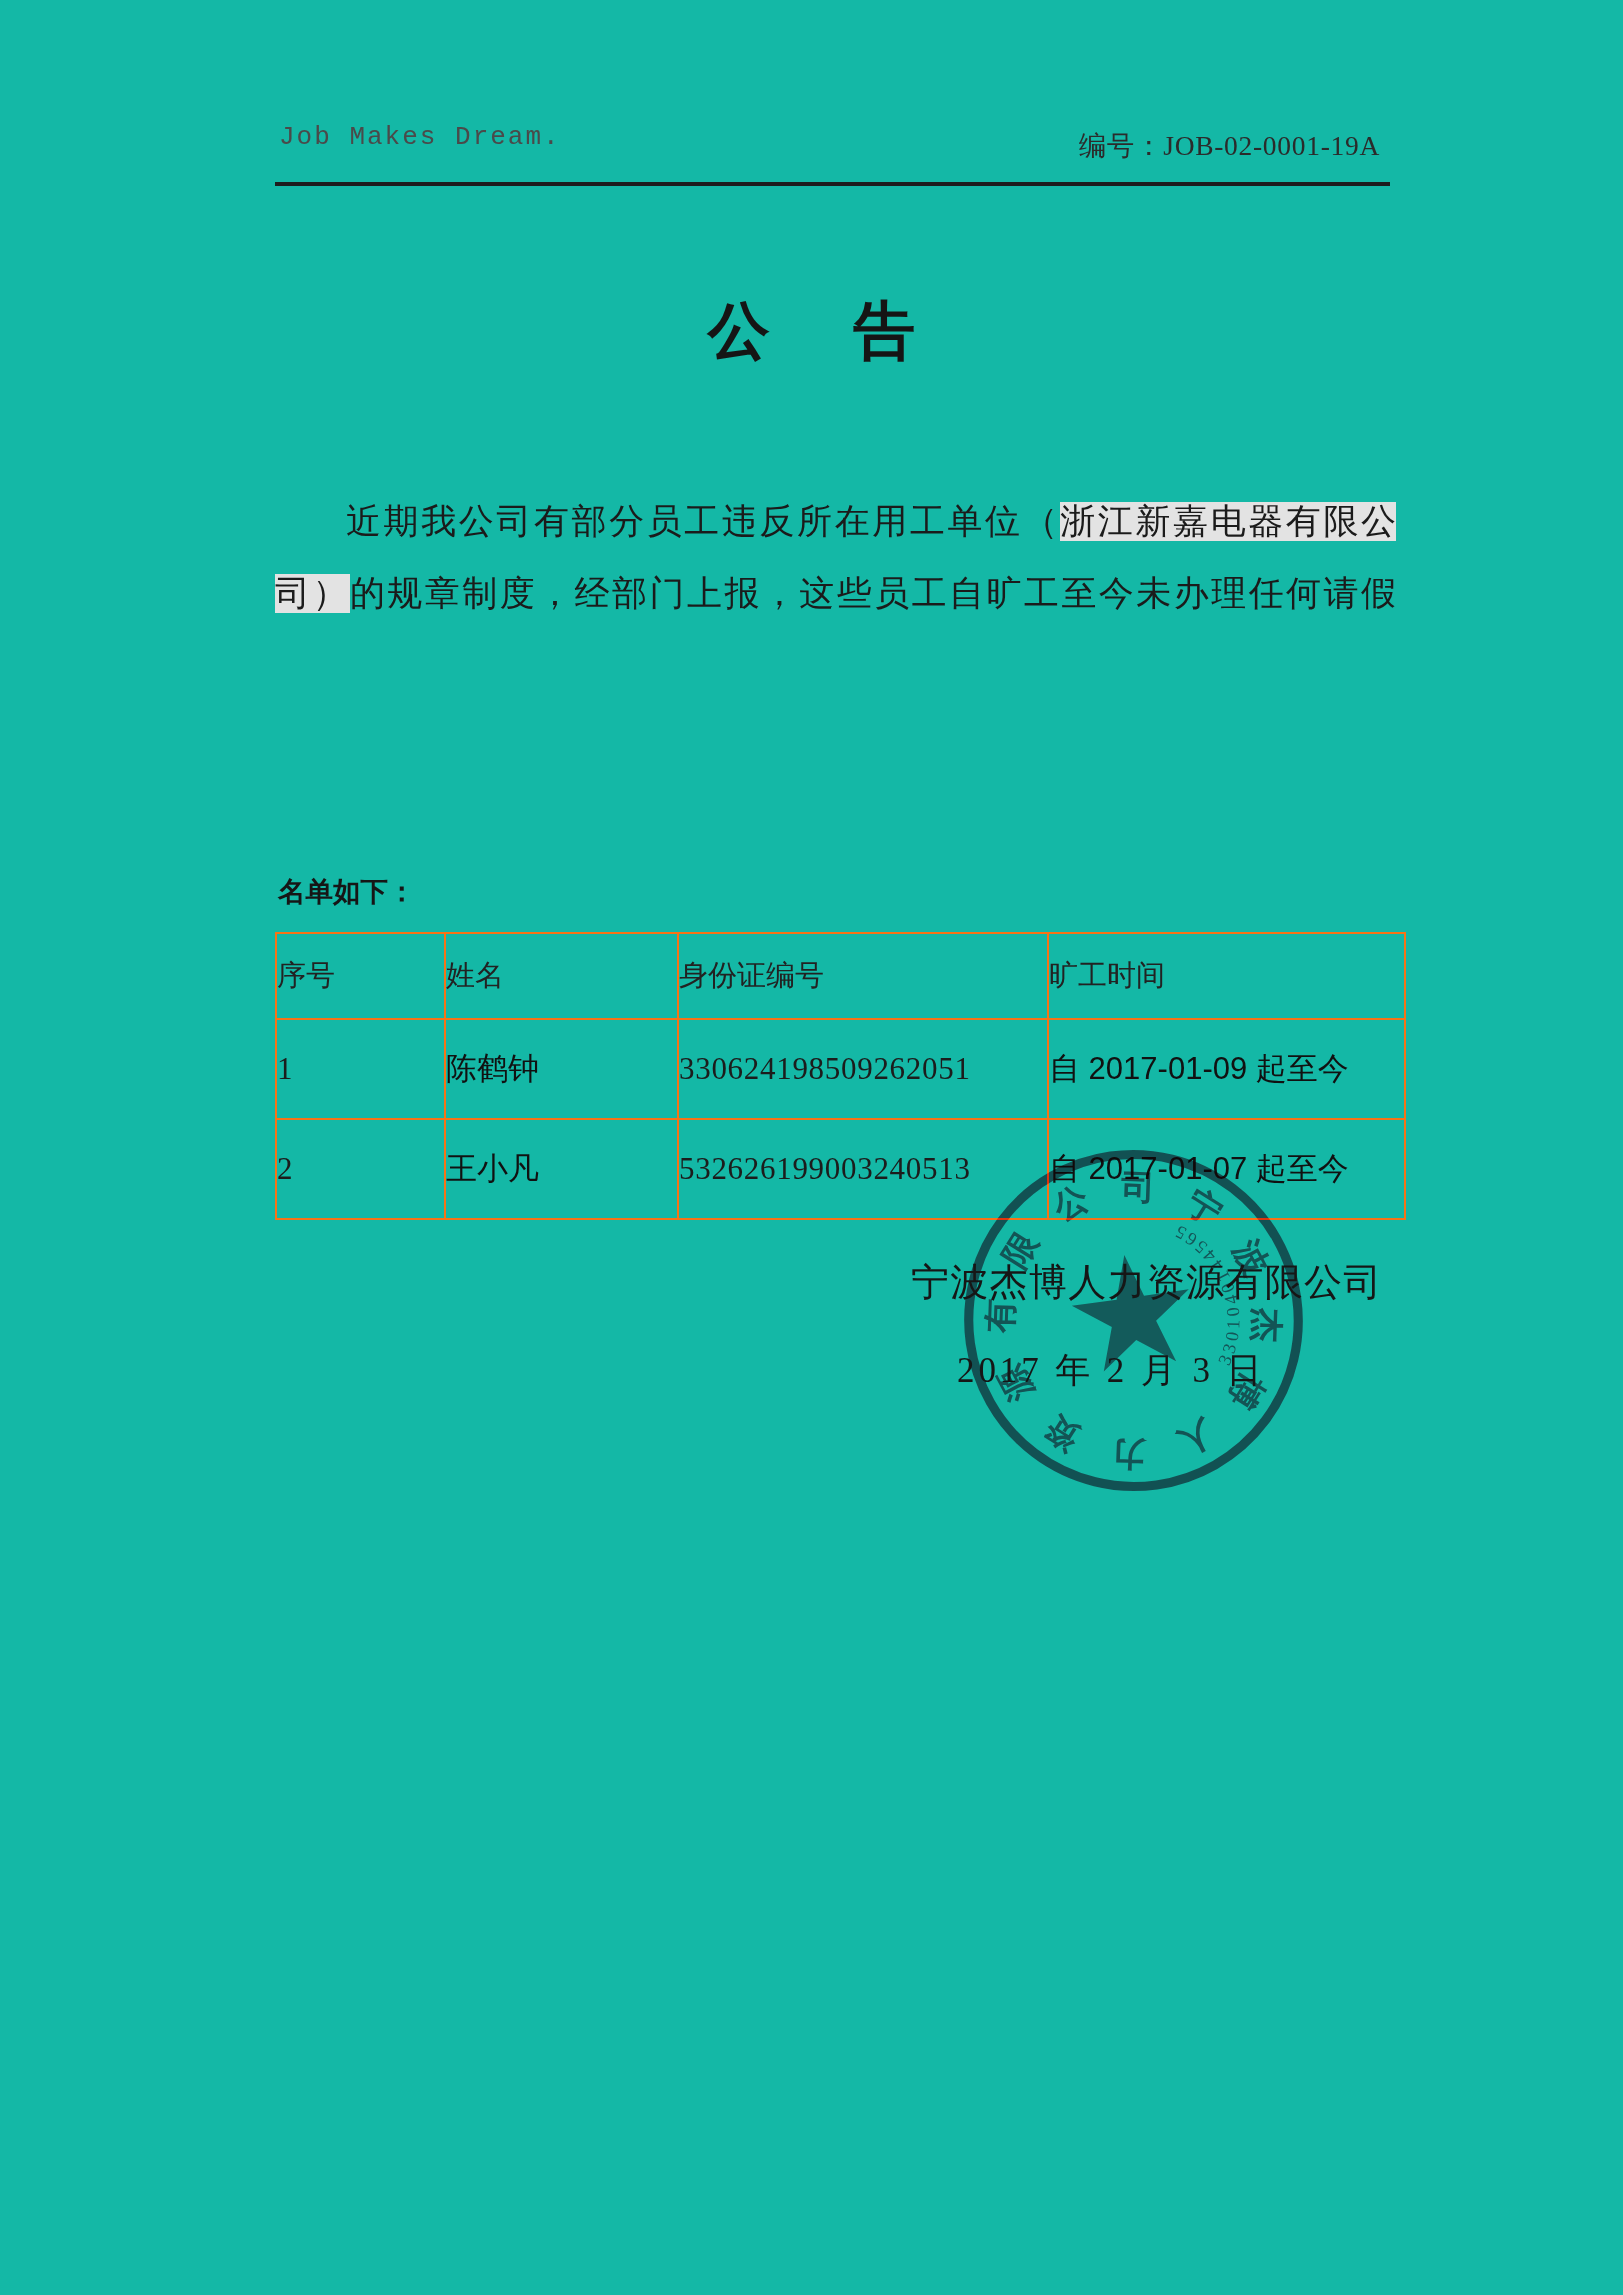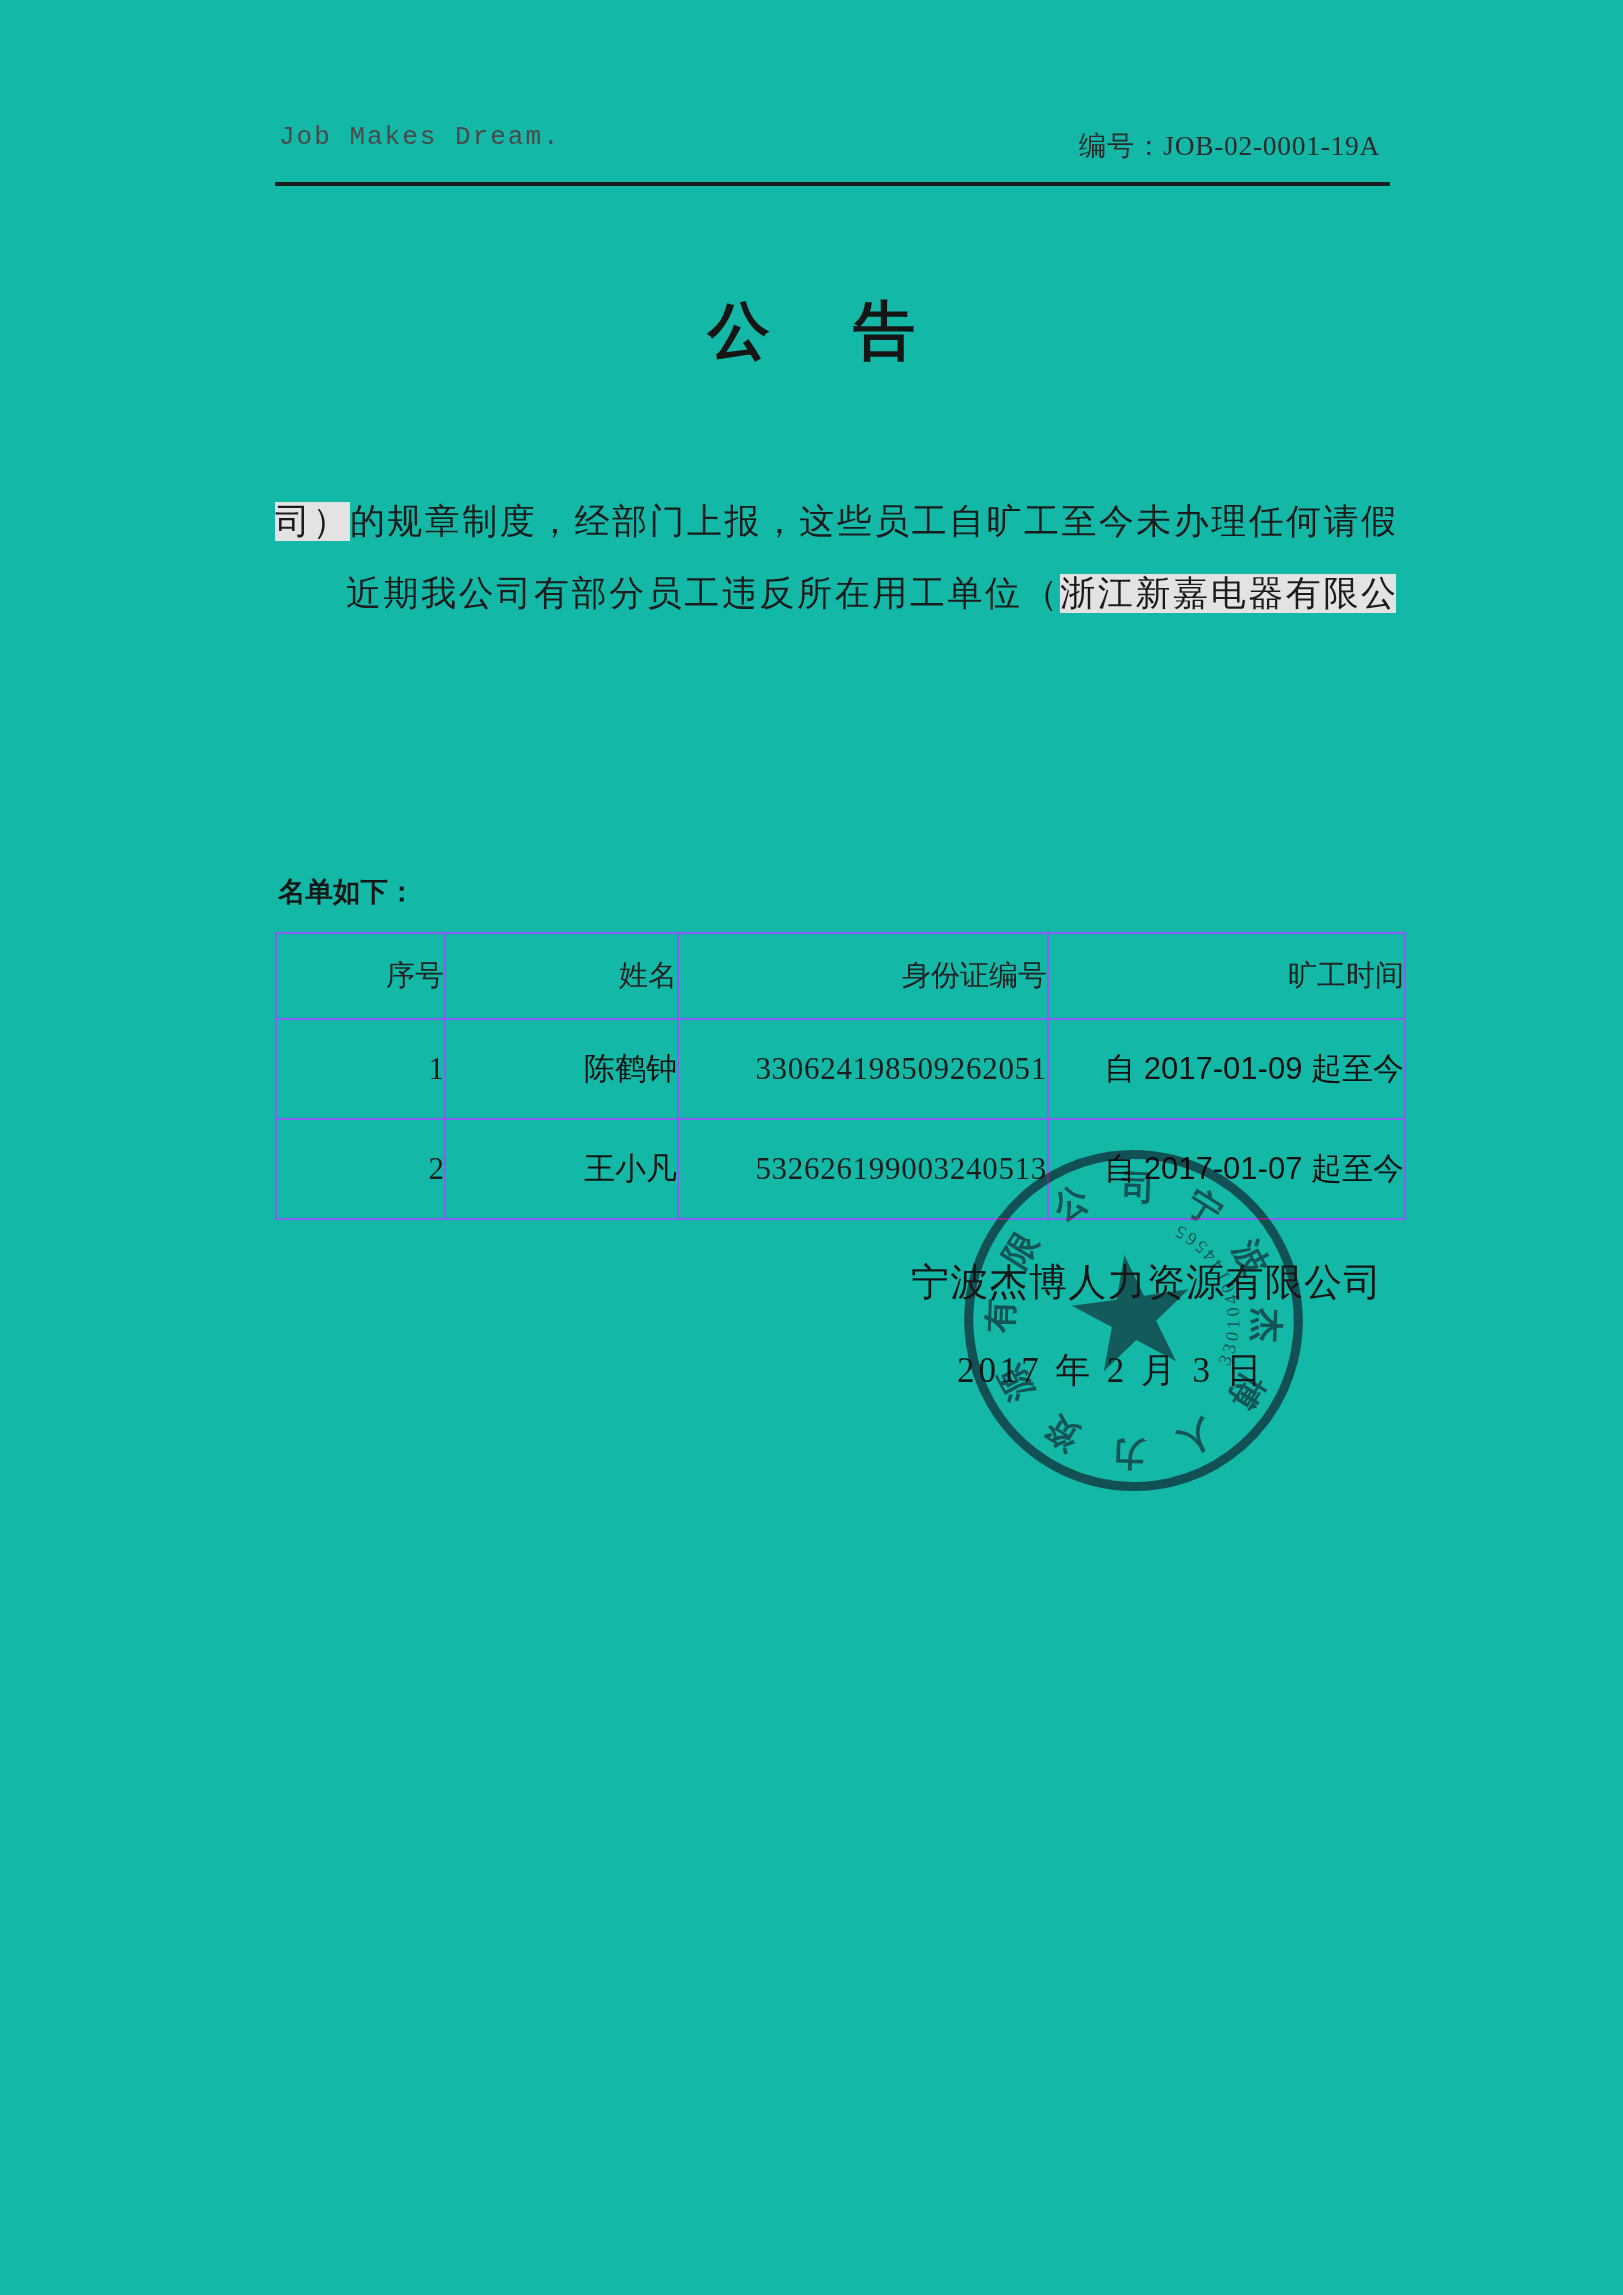--- a/index.html
+++ b/index.html
@@ -54,22 +54,22 @@
     font-size:27.5px;font-weight:bold;color:#161616;
   }
   
   .roster{
     position:absolute;left:275px;top:932px;
     border-collapse:collapse;
     table-layout:fixed;
     width:1130px;
   }
   .roster th,.roster td{
-    border:2px solid #8b5cf6;
-    text-align:right;vertical-align:middle;
+    border:2px solid #f97316;
+    text-align:left;vertical-align:middle;
     padding:0;
   }
   .roster th{
     height:84px;font-weight:normal;font-size:29px;color:#222;
   }
   .roster td{height:98px;font-size:31px;}
   .roster .col-no{width:169px;}
   .roster .col-name{width:233px;}
   .roster .col-id{width:370px;}
   .roster .col-time{width:357px;}
@@ -99,22 +99,22 @@
 
 <div class="page">
 
   <div class="hdr-slogan">Job Makes Dream.</div>
   <div class="hdr-docno"><span>编号：</span><span>JOB-02-0001-19A</span></div>
   <div class="hdr-rule"></div>
 
   <div class="doc-title">公 告</div>
 
   <div class="body-block" id="body-lines">
+      <div class="body-line justify indent"><span>近期我公司有部分员工违反所在用工单位（</span><span class="hl">浙江新嘉电器有限公</span></div>
       <div class="body-line justify"><span class="hl">司）</span><span>的规章制度，经部门上报，这些员工自旷工至今未办理任何请假</span></div>
-      <div class="body-line justify indent"><span>近期我公司有部分员工违反所在用工单位（</span><span class="hl">浙江新嘉电器有限公</span></div>
     </div>
 
   <div class="list-label">名单如下：</div>
 
   <table class="roster">
     <colgroup>
       <col class="col-no">
         <col class="col-name">
         <col class="col-id">
         <col class="col-time">

